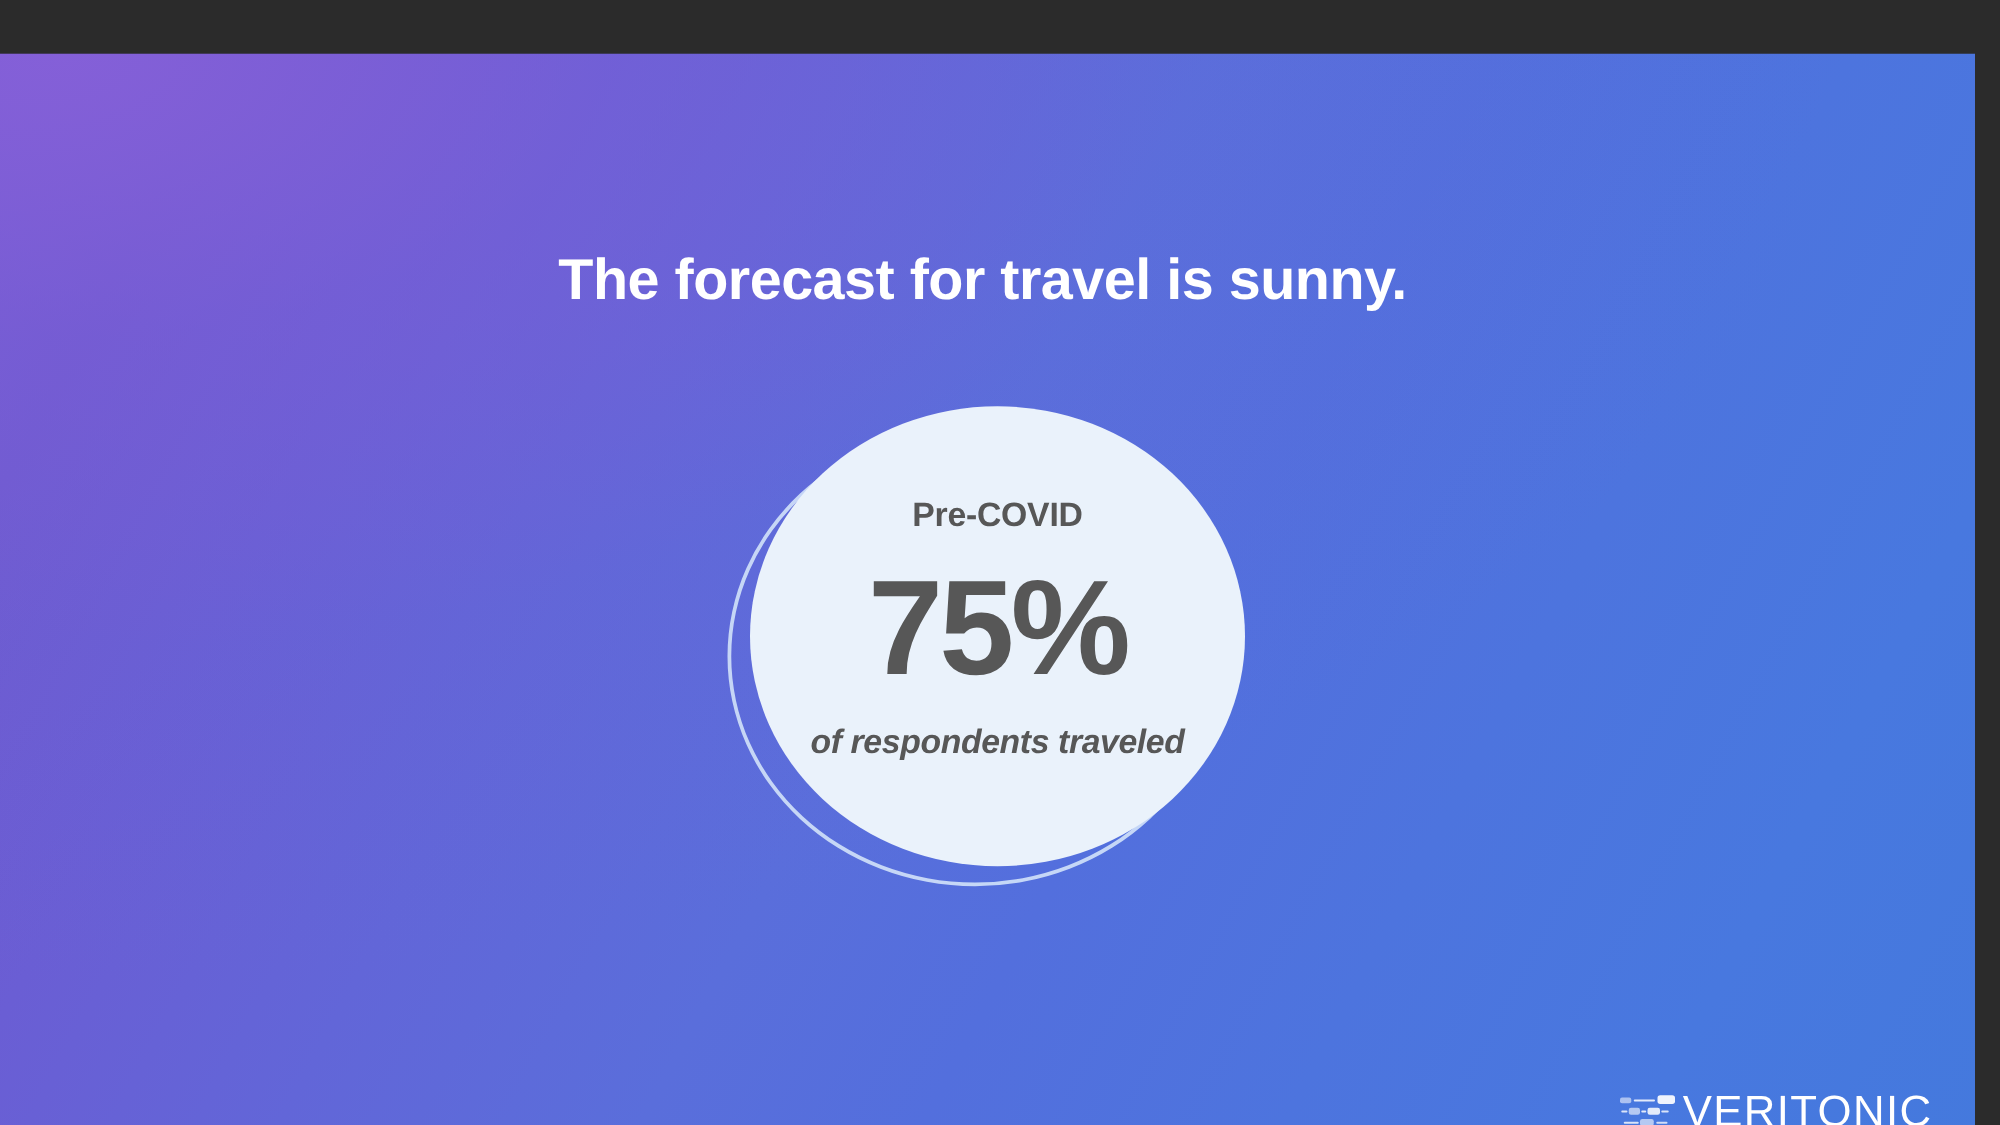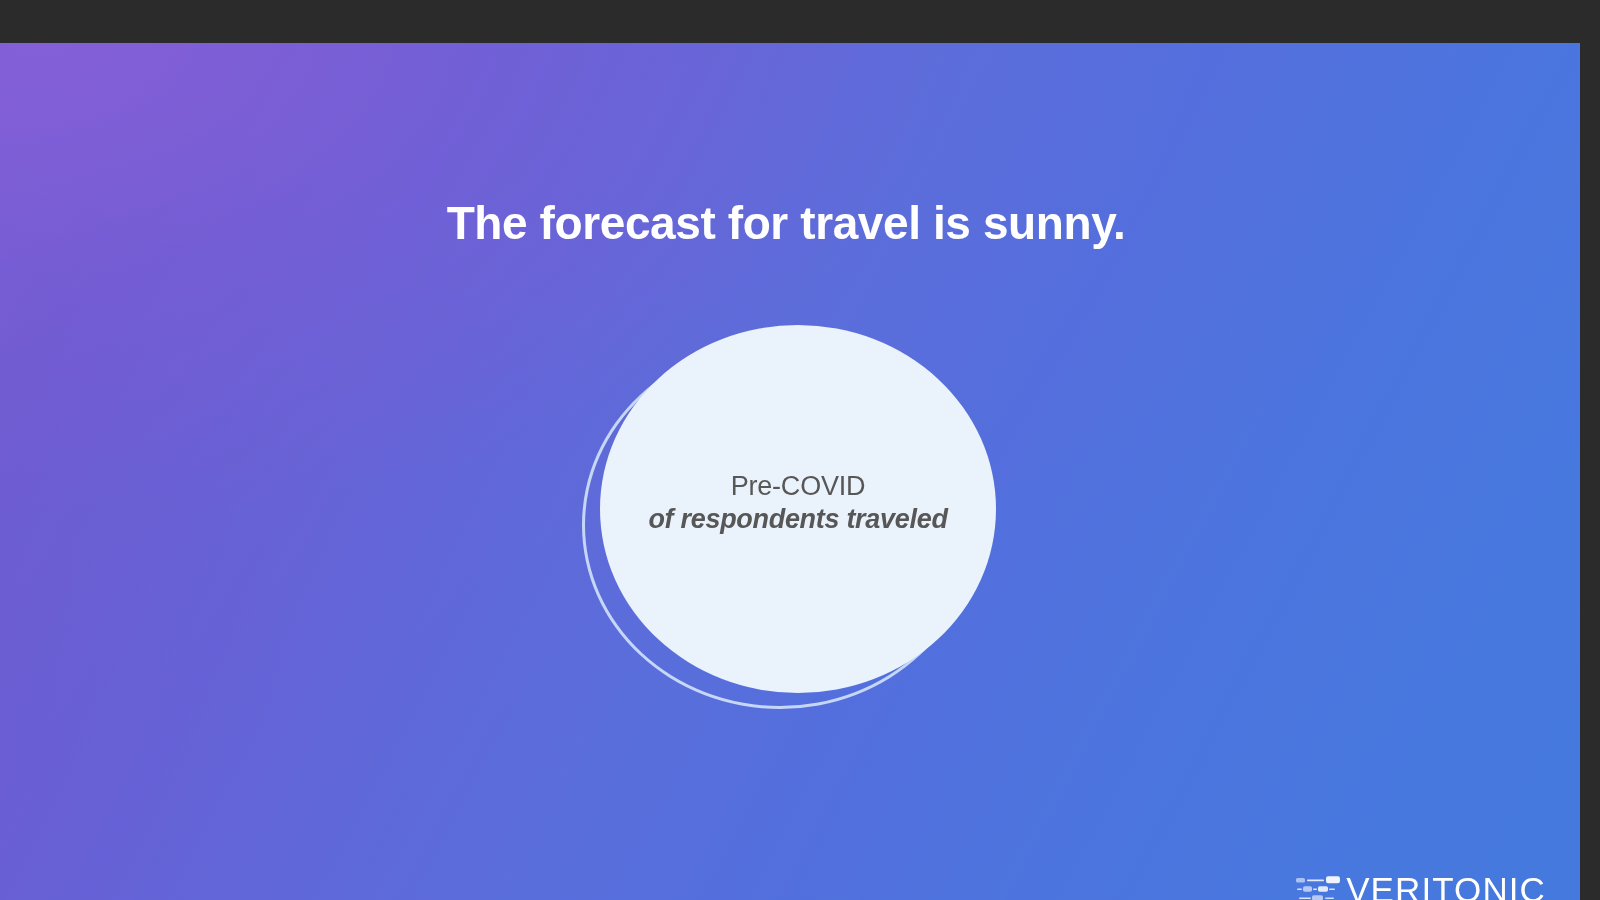--- a/index.html
+++ b/index.html
@@ -100,21 +100,21 @@
     display: flex;
     flex-direction: column;
     align-items: center;
     justify-content: center;
     text-align: center;
     color: #575757;
   }
 
   .stat-eyebrow {
     font-size: 27px;
-    font-weight: normal;
+    font-weight: bold;
     letter-spacing: -0.2px;
     line-height: 1;
     margin-top: -6px;
   }
 
   .stat-value {
     font-size: 108px;
     font-weight: bold;
     line-height: 1;
     letter-spacing: -3px;
@@ -168,20 +168,21 @@
   <h1 class="headline">The forecast for travel is sunny.</h1>
 
   <div class="stat-area">
 
     <div class="ring-outline"></div>
     <div class="circle-fill"></div>
 
     <div class="circle-content">
       <div class="stat-eyebrow">Pre-COVID</div>
 
+      <div class="stat-value">75%</div>
 
       <div class="stat-caption">
         <span class="line">of respondents traveled</span>
       </div>
     </div>
   </div>
 
   <div class="logo">
     <svg class="logo-mark" viewBox="0 0 48 30">
 

